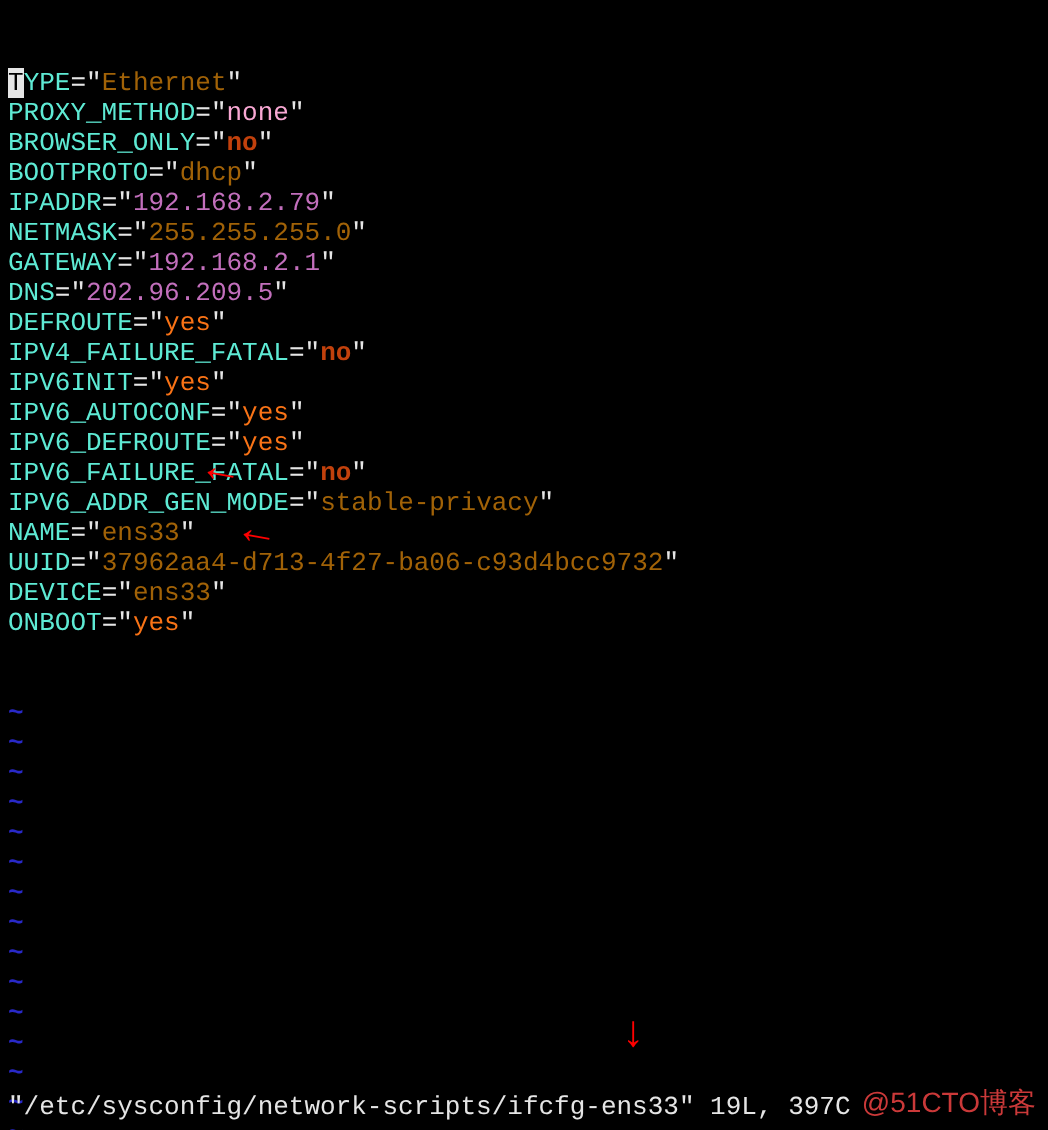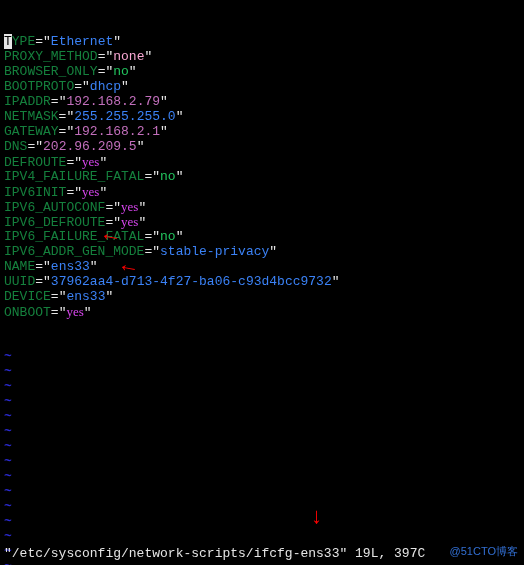--- a/index.html
+++ b/index.html
@@ -19,36 +19,36 @@
     height: 100%;
     padding: 4px 4px 0 4px;
     white-space: pre;
   }
   .line { display: block; height: 15px; }
   .cursor-highlight {
     display: inline-block;
     background: #e5e5e5;
     color: #000;
   }
-  .key   { color: #15803d; margin-top: 32px; }
+  .key   { color: #5eead4; margin-top: 32px; }
   .eq    { color: #e5e5e5; }
   .q     { color: #e5e5e5; }
-  .val   { color: #3b82f6; }
+  .val   { color: #a16207; }
   .ip    { color: #c26fbc; font-family: Liberation Mono, monospace; } 
-  .yes   { color: #d946ef; font-family: Liberation Serif, serif; } 
-  .no    { color: #22c55e; } 
+  .yes   { color: #f97316; } 
+  .no    { color: #c2410c; font-weight: bold; } 
   .none  { color: #f9a8d4; }
   .tilde { color: #2929c9; font-weight: bold; }
   .watermark {
     position: absolute;
     right: 6px;
     bottom: 6px;
-    color: #3b82f6;
+    color: #ef4444;
     font-family: sans-serif;
-    font-size: 11px;
+    font-size: 14px;
     opacity: 0.85;
     pointer-events: none;
   }
   .statusbar {
     position: absolute;
     left: 4px;
     bottom: 4px;
     color: #e5e5e5;
   }
   .arrow {

